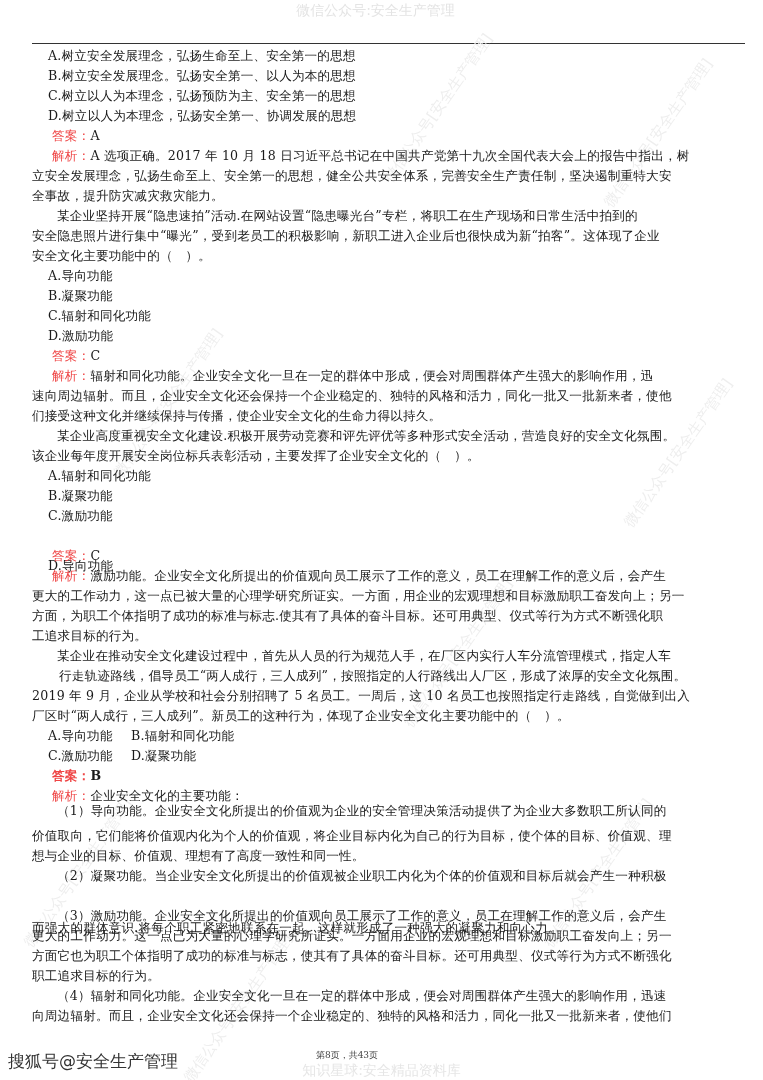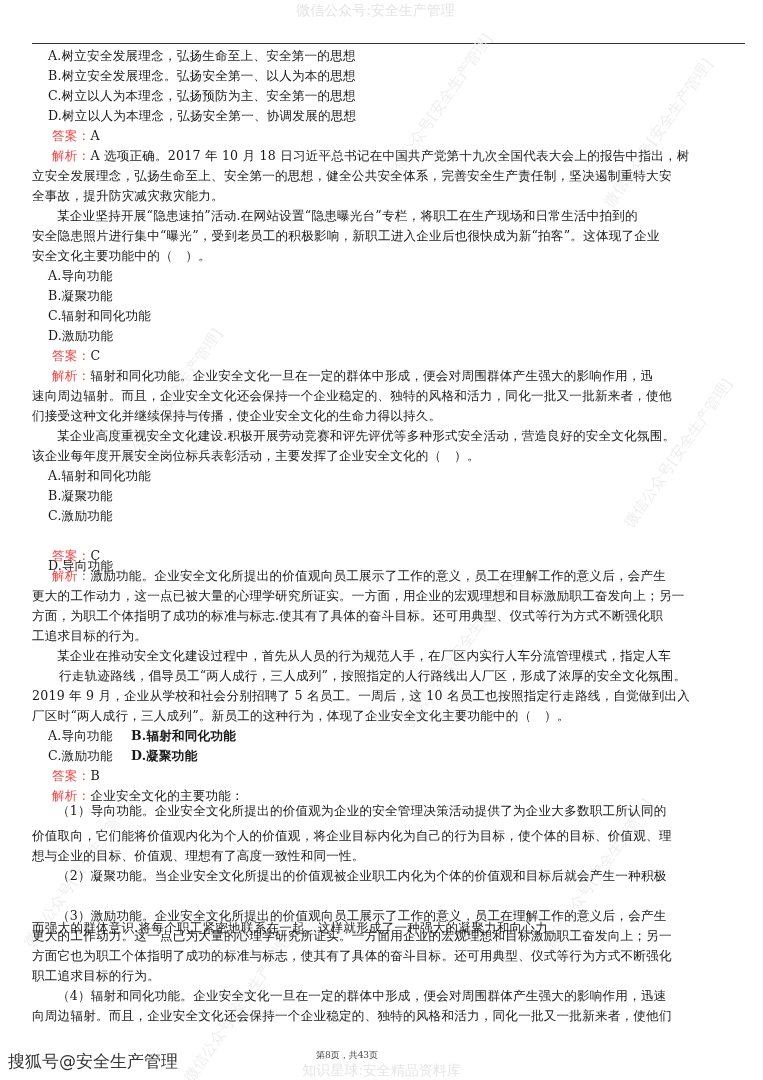--- a/index.html
+++ b/index.html
@@ -11,21 +11,21 @@
     position:absolute; top:2px; left:0; width:751px; text-align:center;
     font-family:"DejaVu Sans", sans-serif; font-size:14px; color:#e4e4e4;
   }
   .rule { position:absolute; left:32px; top:43px; width:713px; height:1px; background:#333; }
   .ln {
     position:absolute; font-size:12.6px; line-height:20px; white-space:nowrap; letter-spacing:0.2px;
   }
   .full { left:32px; width:700px; }
   .ind { left:57px; }
   .opt { left:48px; }
-  .opt2 { left:131px;font-weight:bold; }
+  .opt2 { left:131px; }
   .lbl { color:#ef4444; }
   .ans { left:52px; }
   .diag {
     position:absolute; font-family:"DejaVu Sans", sans-serif; font-size:15px; color:#eeeeee;
     transform:rotate(-55deg); transform-origin:left top; white-space:nowrap; pointer-events:none;
   }
   .footer-left {
     position:absolute; left:8px; top:1050px; font-family:"DejaVu Sans", sans-serif;
     font-size:17px; color:#333; text-shadow:1px 1px 0 #fff, -1px -1px 0 #fff;
   }
@@ -87,21 +87,21 @@
 <div class="ln full" style="top:626px;">工追求目标的行为。</div>
 
 <div class="ln ind" style="top:646px;">某企业在推动安全文化建设过程中，首先从人员的行为规范人手，在厂区内实行人车分流管理模式，指定人车</div>
 <div class="ln full" style="top:666px;margin-left:27px;">行走轨迹路线，倡导员工“两人成行，三人成列”，按照指定的人行路线出人厂区，形成了浓厚的安全文化氛围。</div>
 <div class="ln full" style="top:686px;">2019 年 9 月，企业从学校和社会分别招聘了 5 名员工。一周后，这 10 名员工也按照指定行走路线，自觉做到出入</div>
 <div class="ln full" style="top:706px;">厂区时“两人成行，三人成列”。新员工的这种行为，体现了企业安全文化主要功能中的（　）。</div>
 <div class="ln opt" style="top:726px;">A.导向功能</div>
 <div class="ln opt2" style="top:726px;">B.辐射和同化功能</div>
 <div class="ln opt" style="top:746px;">C.激励功能</div>
 <div class="ln opt2" style="top:746px;">D.凝聚功能</div>
-<div class="ln ans" style="top:766px;"><span class="lbl">答案：</span><span>B</span></div>
+<div class="ln ans" style="top:766px;font-weight:bold;"><span class="lbl">答案：</span><span>B</span></div>
 <div class="ln ans" style="top:786px;text-align:right;"><span class="lbl">解析：</span><span>企业安全文化的主要功能：</span></div>
 <div class="ln ind" style="top:801px;">（1）导向功能。企业安全文化所提出的价值观为企业的安全管理决策活动提供了为企业大多数职工所认同的</div>
 <div class="ln full" style="top:826px;">价值取向，它们能将价值观内化为个人的价值观，将企业目标内化为自己的行为目标，使个体的目标、价值观、理</div>
 <div class="ln full" style="top:846px;">想与企业的目标、价值观、理想有了高度一致性和同一性。</div>
 <div class="ln ind" style="top:866px;">（2）凝聚功能。当企业安全文化所提出的价值观被企业职工内化为个体的价值观和目标后就会产生一种积极</div>
 <div class="ln full" style="top:918px;">而强大的群体意识.将每个职工紧密地联系在一起。这样就形成了一种强大的凝聚力和向心力。</div>
 <div class="ln ind" style="top:906px;">（3）激励功能。企业安全文化所提出的价值观向员工展示了工作的意义，员工在理解工作的意义后，会产生</div>
 <div class="ln full" style="top:926px;">更大的工作动力。这一点已为大量的心理学研究所证实。一方面用企业的宏观理想和目标激励职工奋发向上；另一</div>
 <div class="ln full" style="top:946px;">方面它也为职工个体指明了成功的标准与标志，使其有了具体的奋斗目标。还可用典型、仪式等行为方式不断强化</div>
 <div class="ln full" style="top:966px;">职工追求目标的行为。</div>

